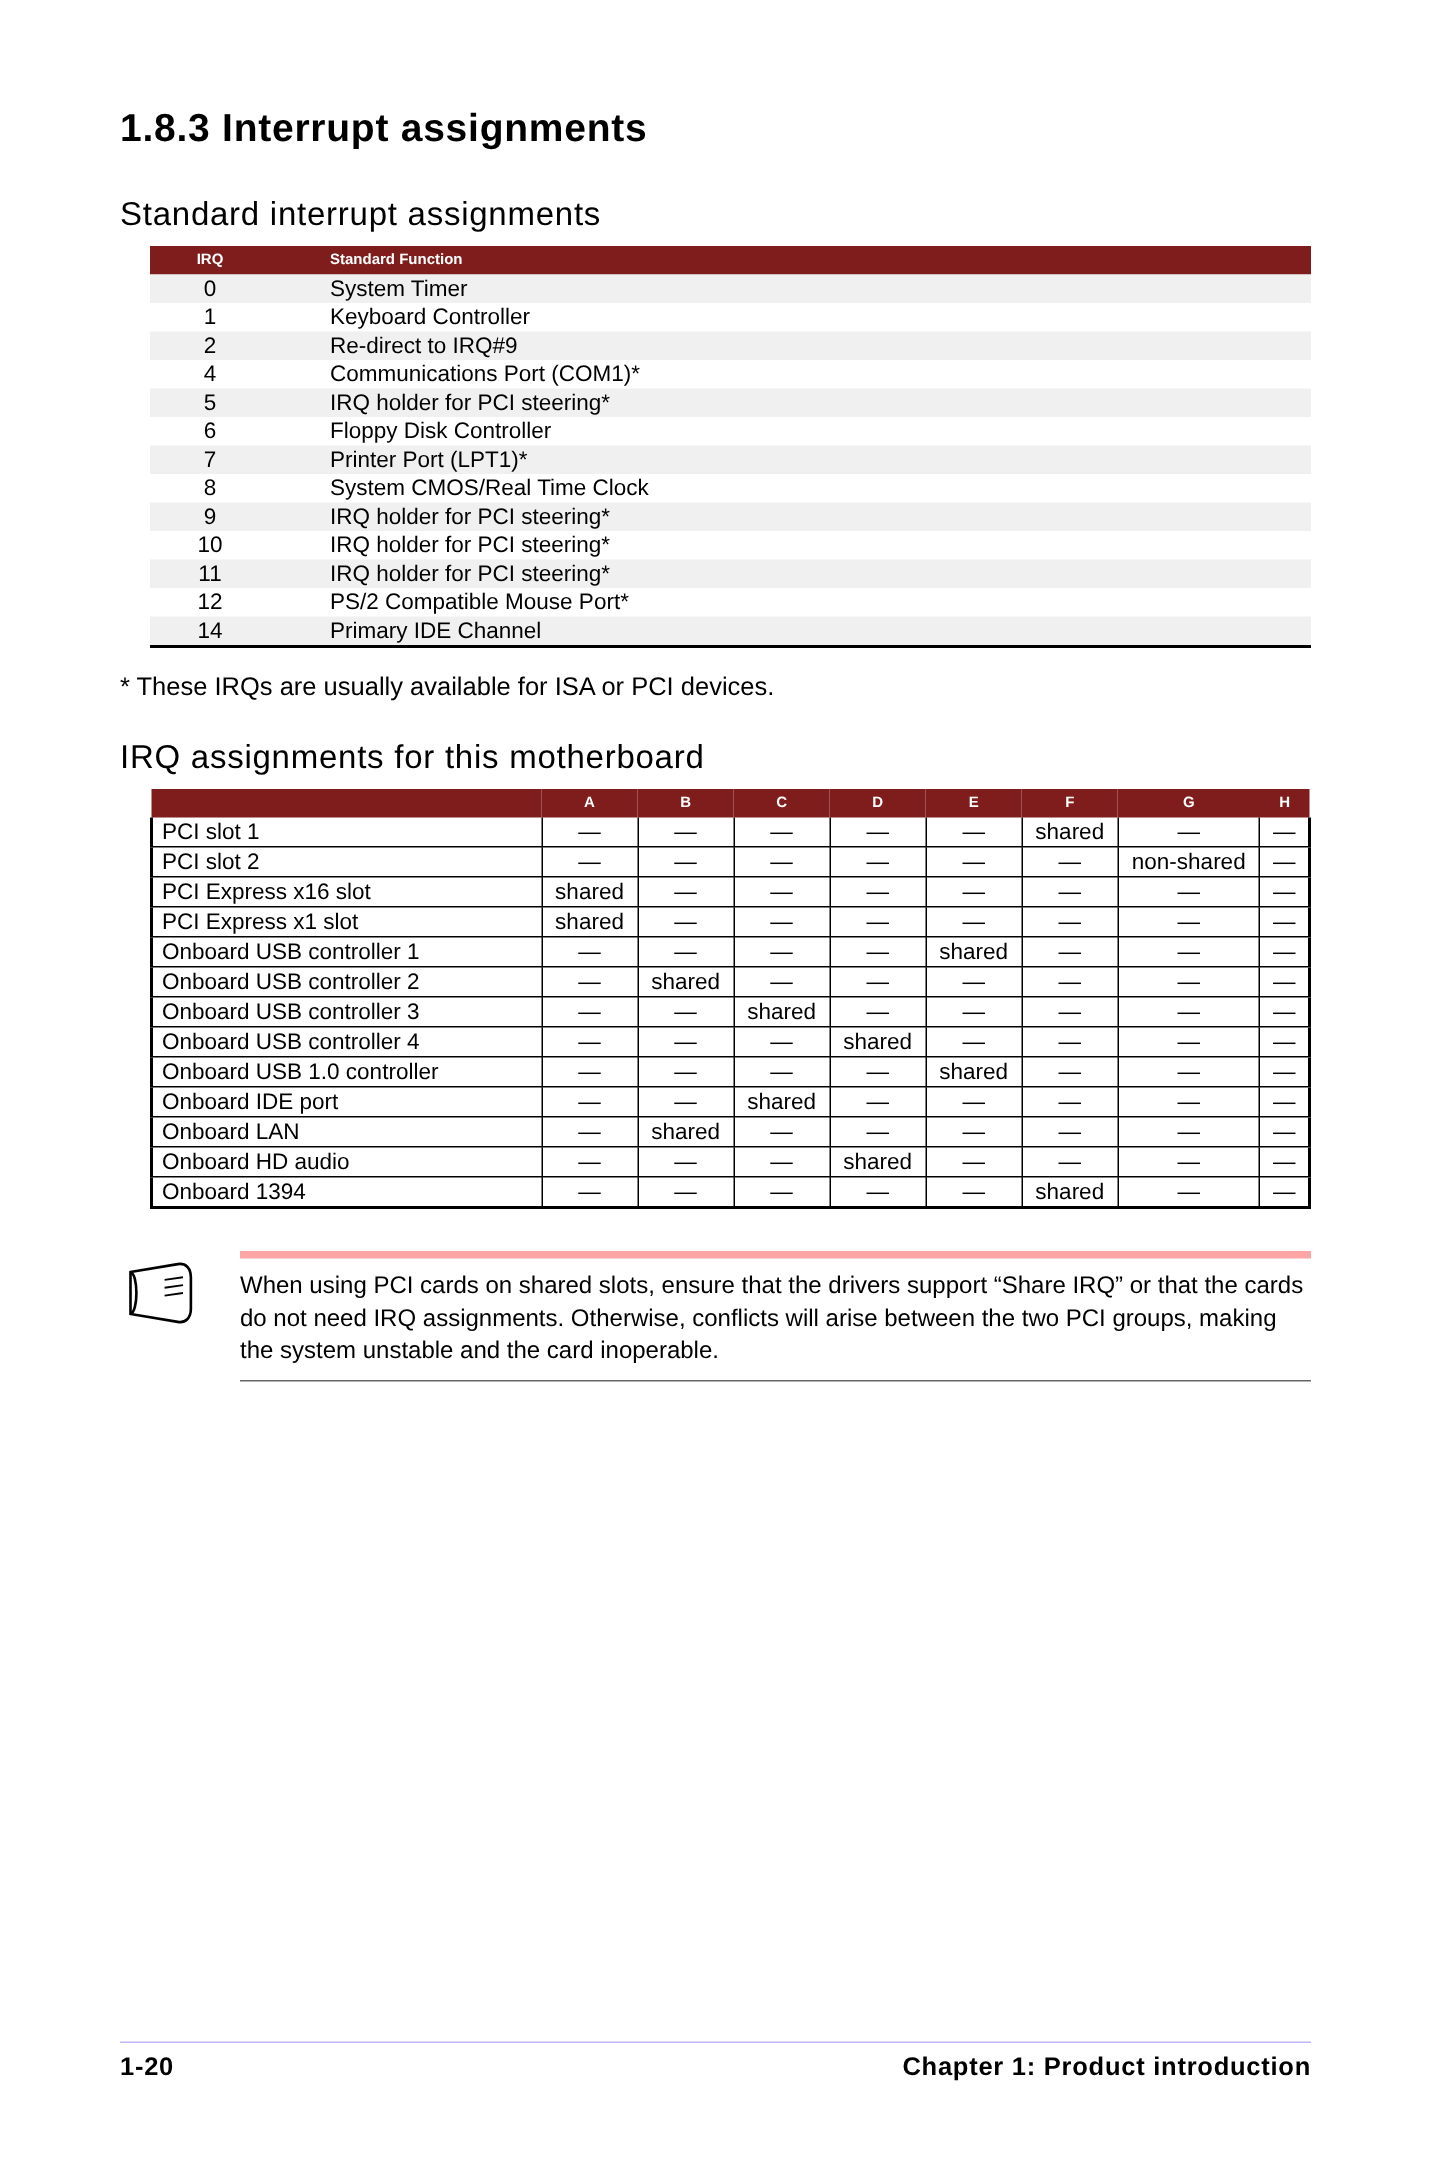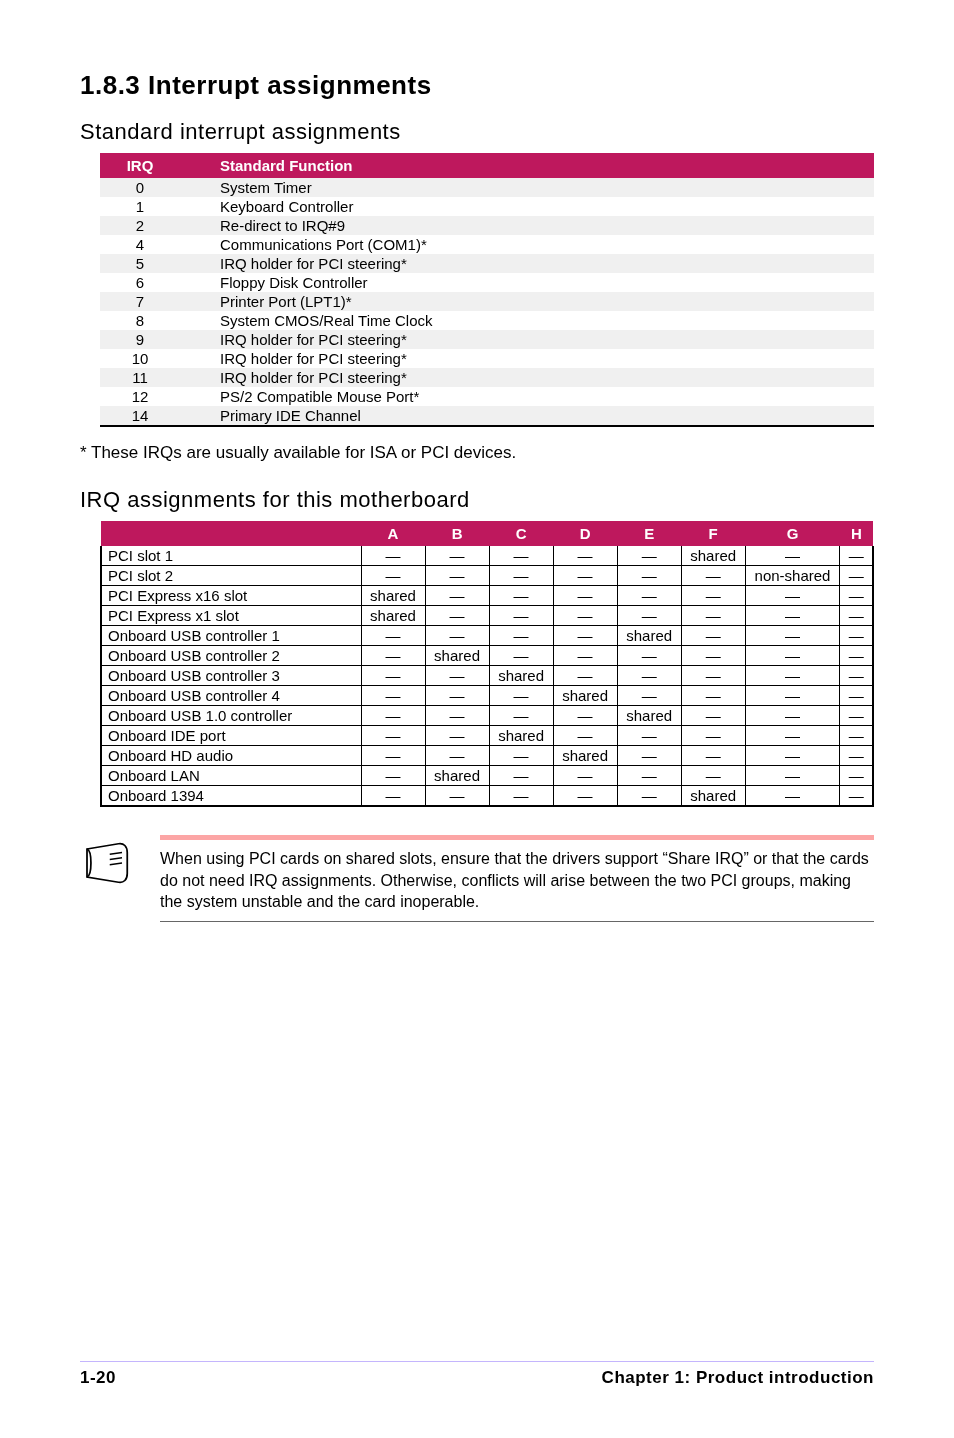--- a/index.html
+++ b/index.html
@@ -9,39 +9,39 @@
     height: 1438px;
     font-family: "Helvetica Neue", Arial, sans-serif;
     color: #000;
     padding: 70px 80px 50px 80px;
     position: relative;
   }
   .h-section {
     font-size: 26px;
     font-weight: bold;
     letter-spacing: 0.5px;
-    margin-bottom: 18px;
+    margin-bottom: 29px;
   }
   .h-sub {
     font-size: 22px;
     font-weight: normal;
     letter-spacing: 0.5px;
     margin: 18px 0 8px 0;
   }
   .tbl {
     width: 100%;
     border-collapse: collapse;
     margin-left: 20px;
     width: calc(100% - 20px);
   }
   .tbl th {
-    background: #be185d;
+    background: #7f1d1d;
     color: #fff;
     font-weight: bold;
-    font-size: 15px;
+    font-size: 10px;
     padding: 4px 8px;
   }
   .tbl td {
     font-size: 15px;
     padding: 1px 8px;
   }
   .std-table { border-bottom: 2px solid #000; }
   .std-table th:first-child { width: 80px; text-align: center; }
   .std-table th:last-child { text-align: left; padding-left: 40px; }
   .std-table td:first-child { text-align: center; }
@@ -281,36 +281,36 @@
         <td>—</td>
         <td>—</td>
         <td>shared</td>
         <td>—</td>
         <td>—</td>
         <td>—</td>
         <td>—</td>
         <td>—</td>
       </tr>
       <tr>
+        <td>Onboard LAN</td>
+        <td>—</td>
+        <td>shared</td>
+        <td>—</td>
+        <td>—</td>
+        <td>—</td>
+        <td>—</td>
+        <td>—</td>
+        <td>—</td>
+      </tr>
+      <tr>
         <td>Onboard HD audio</td>
         <td>—</td>
         <td>—</td>
         <td>—</td>
         <td>shared</td>
-        <td>—</td>
-        <td>—</td>
-        <td>—</td>
-        <td>—</td>
-      </tr>
-      <tr>
-        <td>Onboard LAN</td>
-        <td>—</td>
-        <td>shared</td>
-        <td>—</td>
-        <td>—</td>
         <td>—</td>
         <td>—</td>
         <td>—</td>
         <td>—</td>
       </tr>
       <tr>
         <td>Onboard 1394</td>
         <td>—</td>
         <td>—</td>
         <td>—</td>

